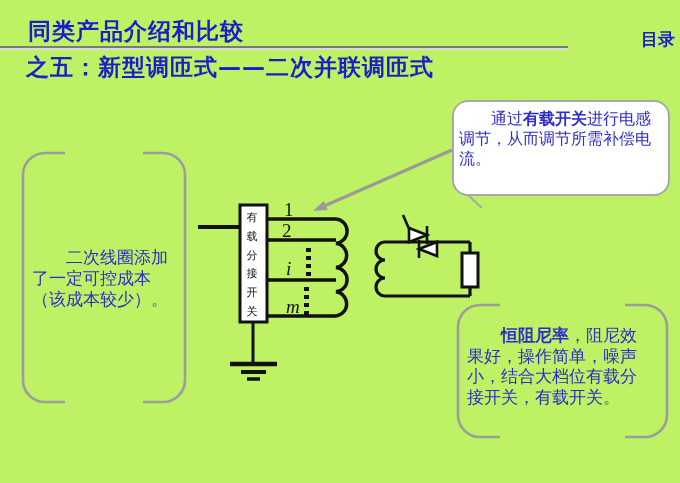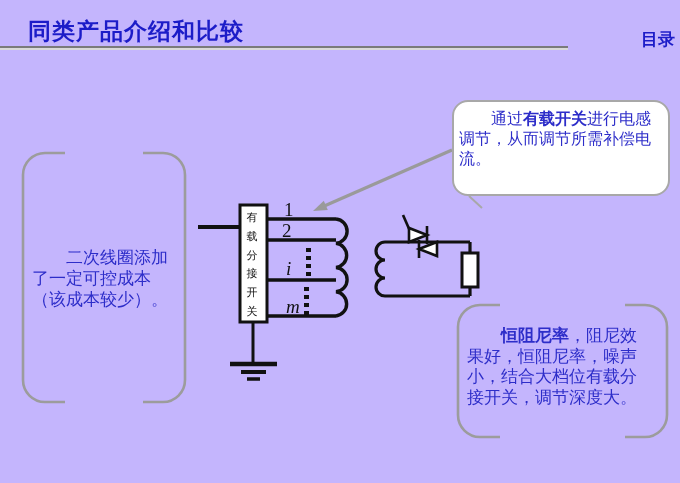--- a/index.html
+++ b/index.html
@@ -1,17 +1,17 @@
 <!DOCTYPE html>
 <html><head>
 <meta charset="utf-8">
 <style>
   html,body{margin:0;padding:0;background:#fff;}
   .slide{
-    position:relative;width:680px;height:483px;background:#c4b5fd;overflow:hidden;
+    position:relative;width:680px;height:483px;background:#bef264;overflow:hidden;
     font-family:"DejaVu Sans",sans-serif;
   }
   
   .title{
     position:absolute;left:28px;top:16px;margin:0;
     font-size:23px;font-weight:bold;color:#1c1cc8;letter-spacing:1px;white-space:nowrap;
   }
   .toc{
     position:absolute;left:594px;top:28px;
     font-size:17px;font-weight:bold;color:#1c1cc8;text-decoration:none;white-space:nowrap;margin-left:47px;
@@ -60,20 +60,21 @@
   .tapm{left:286px;top:297px;font-style:italic;}
 </style>
 </head>
 <body>
 
 <div class="slide">
 
   <h1 class="title">同类产品介绍和比较</h1>
   <a class="toc" href="#">目录</a>
   <div class="rule"></div>
+  <h2 class="subtitle">之五：新型调匝式——二次并联调匝式</h2>
 
   <svg class="art" width="680" height="483" viewBox="0 0 680 483">
 
     <g stroke="#9c9c9c" stroke-width="2.6" fill="none">
       <path d="M65 153 H45 A22 22 0 0 0 23 175 V380 A22 22 0 0 0 45 402 H65"></path>
       <path d="M143 153 H163 A22 22 0 0 1 185 175 V380 A22 22 0 0 1 163 402 H143"></path>
     </g>
 
     <g stroke="#9c9c9c" stroke-width="2.6" fill="none">
       <path d="M500 305 H480 A22 22 0 0 0 458 327 V415 A22 22 0 0 0 480 437 H500"></path>
@@ -144,21 +145,21 @@
   </svg>
 
   <div class="co-tr"></div>
   <div class="co-tr-text">
     <span>通过</span><span class="bold">有载开关</span><span>进行电感调节，从而调节所需补偿电流。</span>
   </div>
 
   <div class="co-left-text">二次线圈添加了一定可控成本（该成本较少）。</div>
 
   <div class="co-br-text">
-    <span class="bold">恒阻尼率</span><span>，阻尼效果好，恒阻尼率，噪声小，结合大档位有载分接开关，调节深度大。</span>
+    <span class="bold">恒阻尼率</span><span>，阻尼效果好，操作简单，噪声小，结合大档位有载分接开关，有载开关。</span>
   </div>
 
   <div class="switch-label">有载分接开关</div>
 
   <span class="tap tap1">1</span>
   <span class="tap tap2">2</span>
   <span class="tap tapi">i</span>
   <span class="tap tapm">m</span>
 
 </div>

